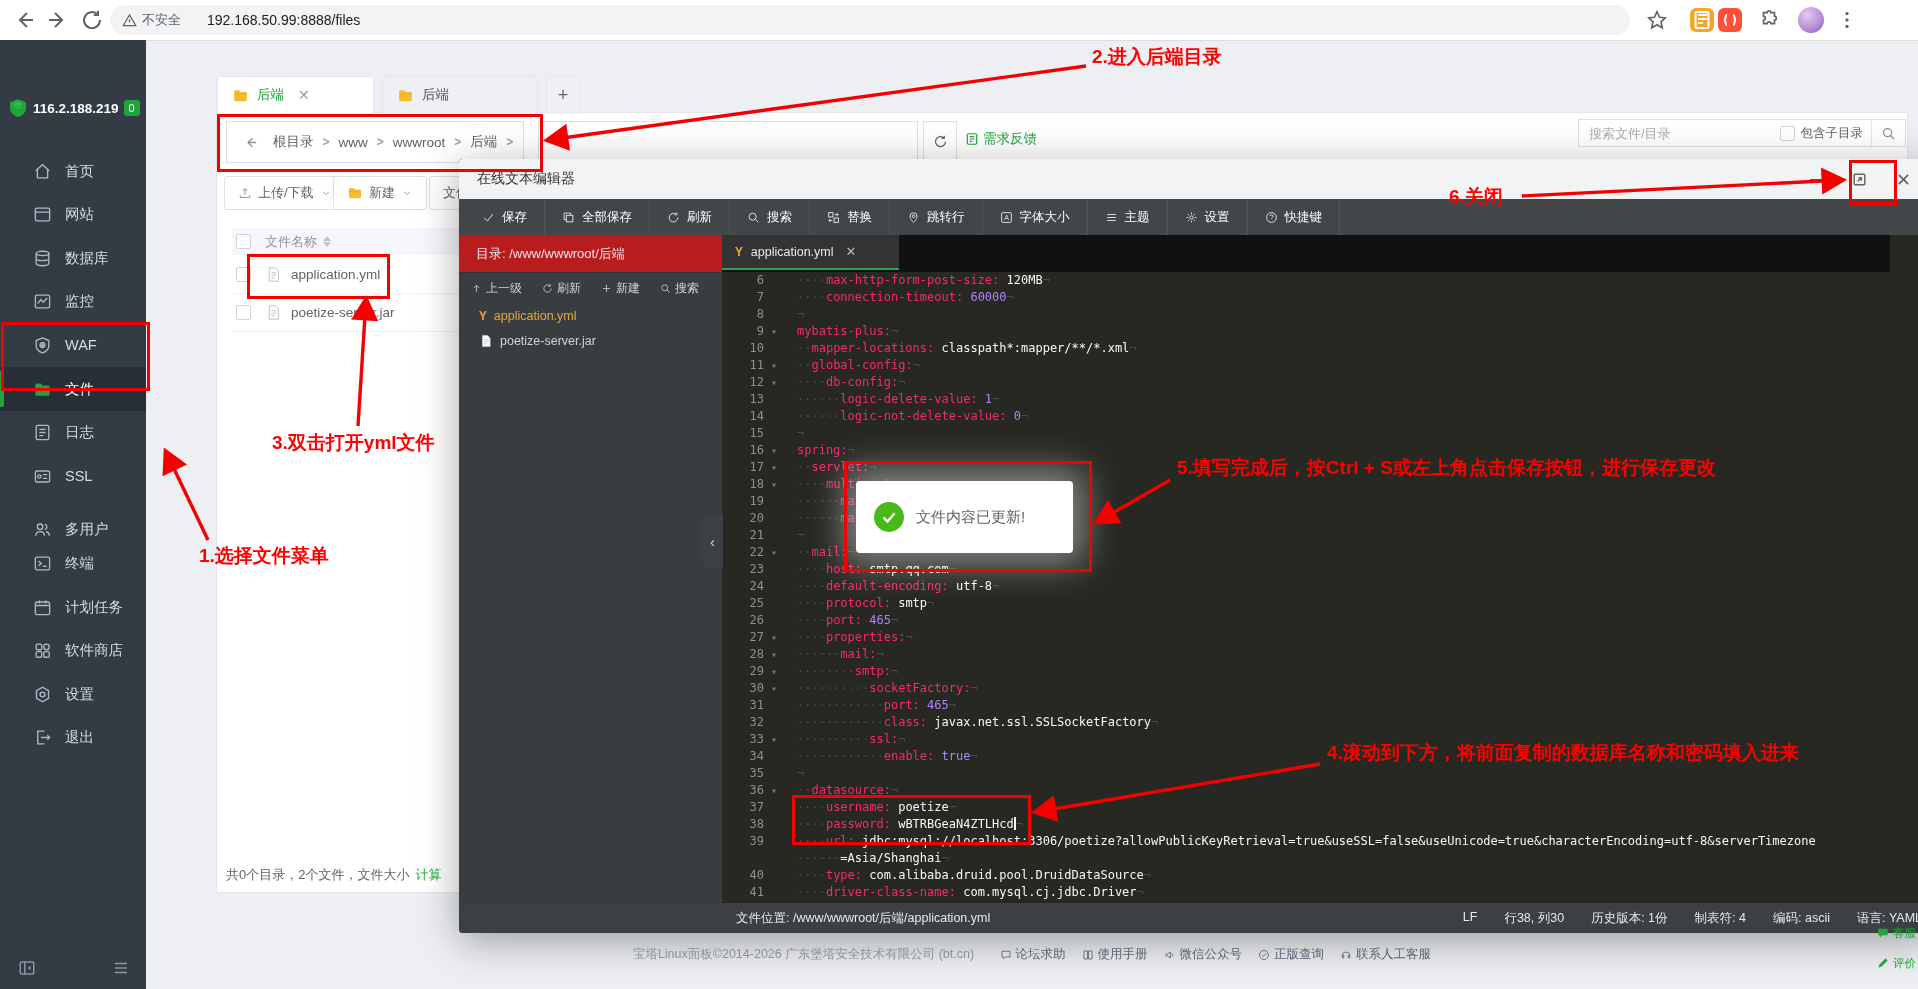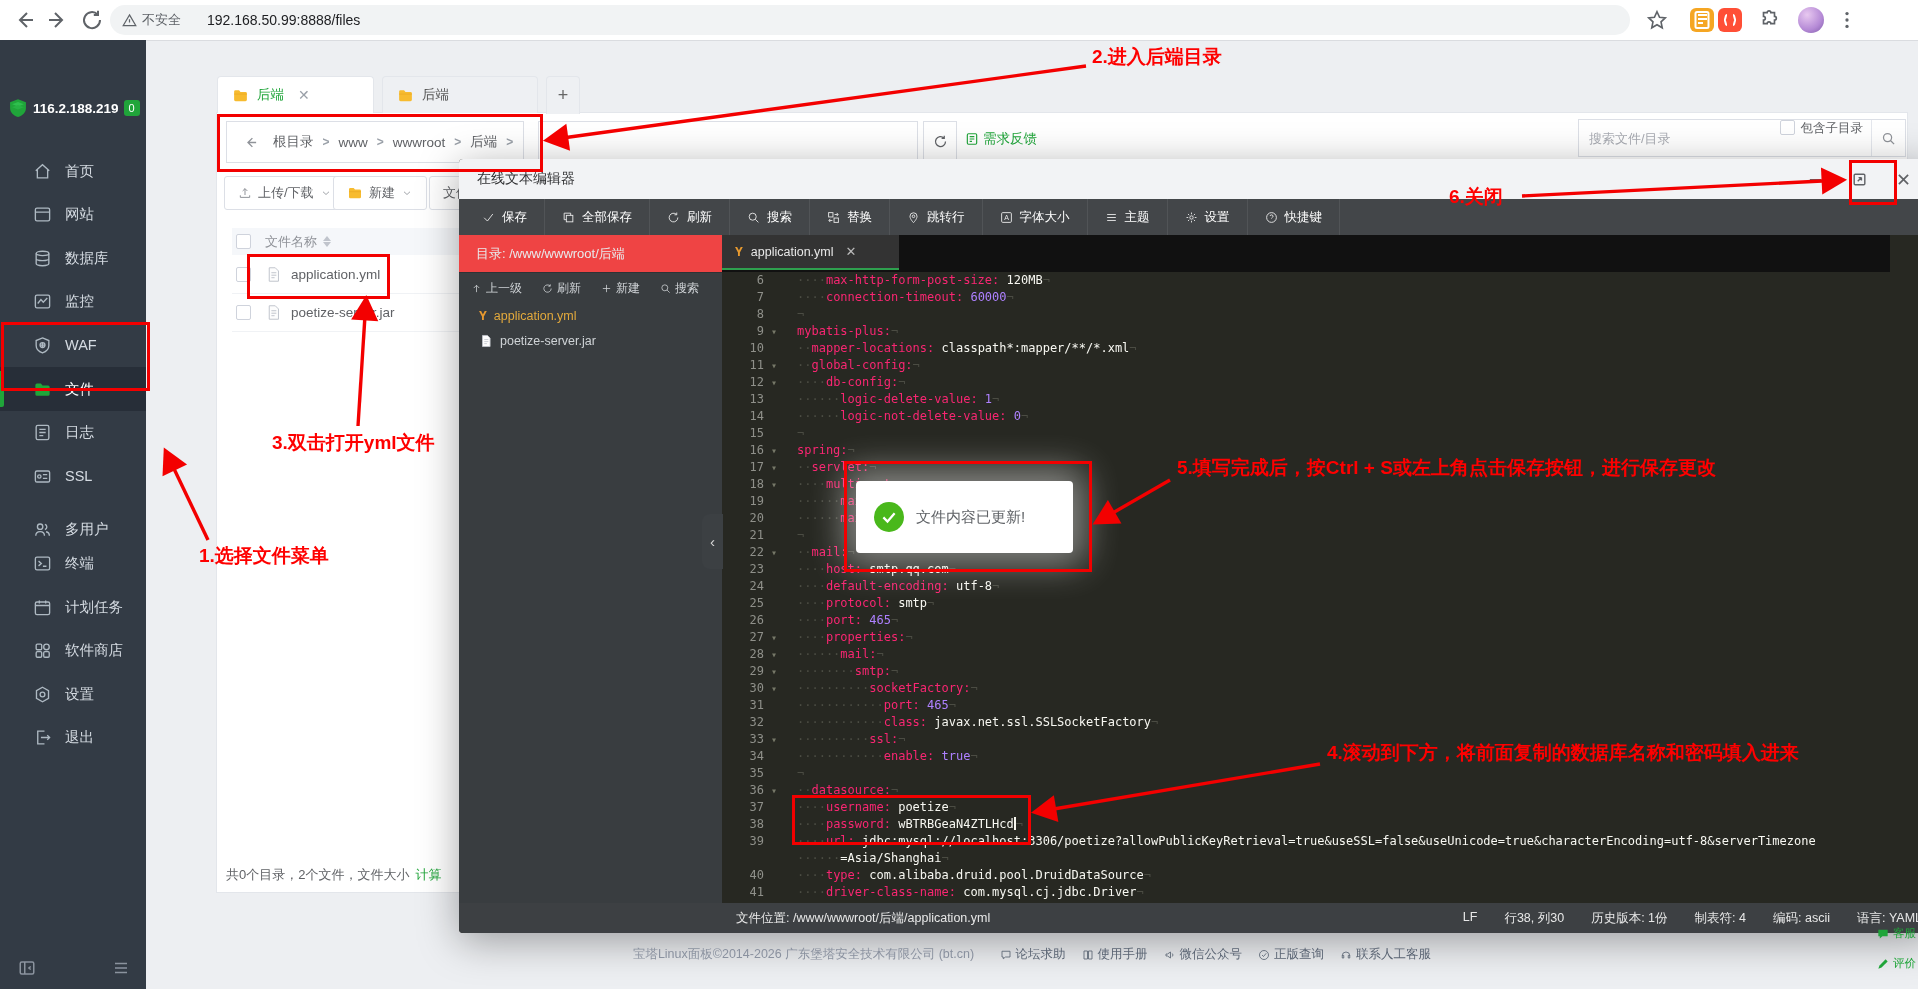--- a/index.html
+++ b/index.html
@@ -31,21 +31,21 @@
   .fm-tab.inactive{background:#eef0f3;color:#555;}
   .fm-tab .tclose{color:#9aa0a8;font-size:14px;margin-left:6px;}
   #fm-newtab{left:546px;top:76px;width:32px;height:37px;border:1px solid #e3e6eb;border-bottom:none;border-radius:4px 4px 0 0;background:#eef0f3;color:#666;font-size:18px;display:flex;align-items:center;justify-content:center;cursor:pointer;}
   .seg{display:flex;align-items:center;height:40px;box-sizing:border-box;border:1px solid #dcdfe6;background:#fff;color:#606266;font-size:13px;}
   #crumb-bar{left:226px;top:121px;height:40px;display:flex;align-items:center;border:1px solid #dcdfe6;background:#fff;padding:0 10px;}
   .crumb{color:#606266;font-size:13.5px;padding:0 9px;cursor:pointer;white-space:nowrap;text-align:center;}
   .crumb-sep{color:#9aa0a8;font-size:12px;font-weight:bold;}
   #path-input{left:538px;top:121px;width:380px;height:40px;border:1px solid #dcdfe6;box-sizing:border-box;font-size:13px;padding:0 10px;color:#333;background:#fff;}
   #refresh-btn{left:923px;top:121px;width:34px;height:40px;justify-content:center;cursor:pointer;}
   #feedback{left:965px;top:130px;display:flex;align-items:center;gap:4px;color:#20a53a;font-size:13.5px;cursor:pointer;}
-  #searchbox{left:1578px;top:119px;width:328px;height:38px;border:1px solid #dcdfe6;background:#fff;display:flex;box-sizing:border-box;}
+  #searchbox{left:1578px;top:119px;width:328px;height:28px;border:1px solid #dcdfe6;background:#fff;display:flex;align-items:center;box-sizing:border-box;}
   #searchbox input{border:none;outline:none;flex:1;font-size:13px;padding:0 10px;color:#333;min-width:0;}
   #searchbox input::placeholder{color:#a8abb2;}
   .chk{width:13px;height:13px;border:1px solid #cfd3dc;border-radius:2px;background:#fff;flex:0 0 auto;}
   #inc-sub{color:#606266;font-size:12.5px;margin:0 8px 0 6px;white-space:nowrap;}
   #searchbox .mag{border-left:1px solid #e4e7ed;padding:0 9px;color:#909399;display:flex;align-items:center;height:100%;cursor:pointer;}
   .fm-btn{position:absolute;top:176px;height:34px;display:inline-flex;align-items:center;gap:6px;padding:0 13px;border:1px solid #dcdfe6;border-radius:3px;background:#fff;color:#606266;font-size:13px;cursor:pointer;box-sizing:border-box;}
   #list-head{left:232px;top:228px;width:1660px;height:27px;background:#f5f7fa;display:flex;align-items:center;color:#909399;font-size:13px;}
   .file-row{position:absolute;left:232px;width:1660px;height:38px;display:flex;align-items:center;border-bottom:1px solid #f0f2f5;color:#606266;font-size:13.5px;cursor:pointer;}
   .rowchk{margin:0 14px 0 4px;}
   .caret-st{display:inline-flex;flex-direction:column;margin-left:6px;gap:1px;}
@@ -56,21 +56,21 @@
   #fm-summary b{color:#20a53a;font-weight:normal;cursor:pointer;margin-left:6px;}
   
   #editor{left:459px;top:159px;width:1431px;height:774px;background:#272822;border-radius:4px;box-shadow:0 8px 40px rgba(0,0,0,.35);padding-left:46px;}
   #ed-title{left:0;top:0;width:100%;height:40px;background:#f2f3f5;border-radius:4px 4px 0 0;display:flex;align-items:center;box-sizing:border-box;padding:0 14px;}
   #ed-title-text{margin-left:4px;color:#303133;font-size:14px;}
   .win-ctl{width:17px;height:17px;color:#606266;cursor:pointer;}
   #ed-toolbar{left:0;top:40px;width:100%;height:36px;background:#434649;display:flex;align-items:stretch;padding-left:6px;box-sizing:border-box;}
   .tb-btn{display:inline-flex;align-items:center;gap:7px;padding:0 17px;color:#fff;font-size:12.5px;border-right:1px solid rgba(255,255,255,.08);cursor:pointer;}
   .tb-btn .ic{width:13px;height:13px;color:#e8e8e8;}
   #ed-panel{left:0;top:76px;width:263px;height:668px;background:#393d40;box-sizing:border-box;}
-  #ed-dir{height:37px;line-height:37px;padding-left:17px;color:#e8eaec;font-size:13px;background:#ef4444;border-bottom:1px solid #2f3235;white-space:nowrap;overflow:hidden;}
+  #ed-dir{height:37px;line-height:37px;padding-left:17px;color:#e8eaec;font-size:13px;background:#b91c1c;border-bottom:1px solid #2f3235;white-space:nowrap;overflow:hidden;}
   #ed-actions{display:flex;align-items:center;height:30px;color:#cfd3d6;font-size:12px;padding-left:12px;gap:20px;}
   .pa{display:inline-flex;align-items:center;gap:4px;cursor:pointer;white-space:nowrap;}
   .pa .ic{width:11px;height:11px;}
   .tree-item{display:flex;align-items:center;gap:7px;height:25px;padding-left:20px;font-size:12.5px;color:#cfd3d6;cursor:pointer;}
   .tree-item.sel{color:#e2a93c;}
   .yic{color:#e89a2f;font-weight:bold;font-size:13px;font-family:"DejaVu Sans Mono",monospace;}
   #ed-tabbar{left:263px;top:76px;width:1168px;height:37px;background:#111;}
   #ed-tab{position:absolute;left:0;top:0;height:35px;min-width:177px;background:#333;display:flex;align-items:center;gap:8px;padding:0 13px;box-sizing:border-box;border-bottom:2px solid #2ea04e;color:#e8e8e8;font-size:12.5px;cursor:pointer;}
   #ed-tab .tclose{color:#bbb;font-size:13px;margin-left:4px;}
   #code{left:263px;top:113px;width:1168px;height:631px;background:#272822;font-family:"DejaVu Sans Mono",monospace;font-size:12px;overflow:hidden;}
@@ -92,21 +92,21 @@
   #toast-msg{color:#5f6266;font-size:15px;}
   
   .redbox{position:absolute;border:3px solid #f30000;z-index:40;pointer-events:none;}
   .ann-text{position:absolute;color:#fe0000;font-size:19px;font-weight:bold;z-index:50;white-space:nowrap;}
   #arrows{left:0;top:0;width:1918px;height:989px;z-index:45;pointer-events:none;}
   
   #pfooter{left:146px;top:946px;width:1772px;text-align:center;color:#8a919f;font-size:12.5px;}
   #pfooter .links{display:inline-flex;gap:16px;margin-left:22px;color:#5a6473;vertical-align:middle;}
   #pfooter .flink{display:inline-flex;align-items:center;gap:4px;cursor:pointer;}
   #pfooter .flink .ic{width:12px;height:12px;}
-  .fwidget{position:absolute;left:1876px;display:flex;align-items:center;gap:3px;color:#20a53a;font-size:11.5px;cursor:pointer;}
+  .fwidget{position:absolute;left:1876px;display:flex;gap:3px;color:#20a53a;font-size:11.5px;cursor:pointer;}
   .fwidget .ic{width:14px;height:14px;}
 </style>
 </head>
 <body>
 
 <div id="stage">
 
   <div id="chrome" class="abs">
     <span class="abs chrome-ic" style="left:12px">
         <svg viewBox="0 0 24 24" fill="none" stroke="currentColor" stroke-width="2">

